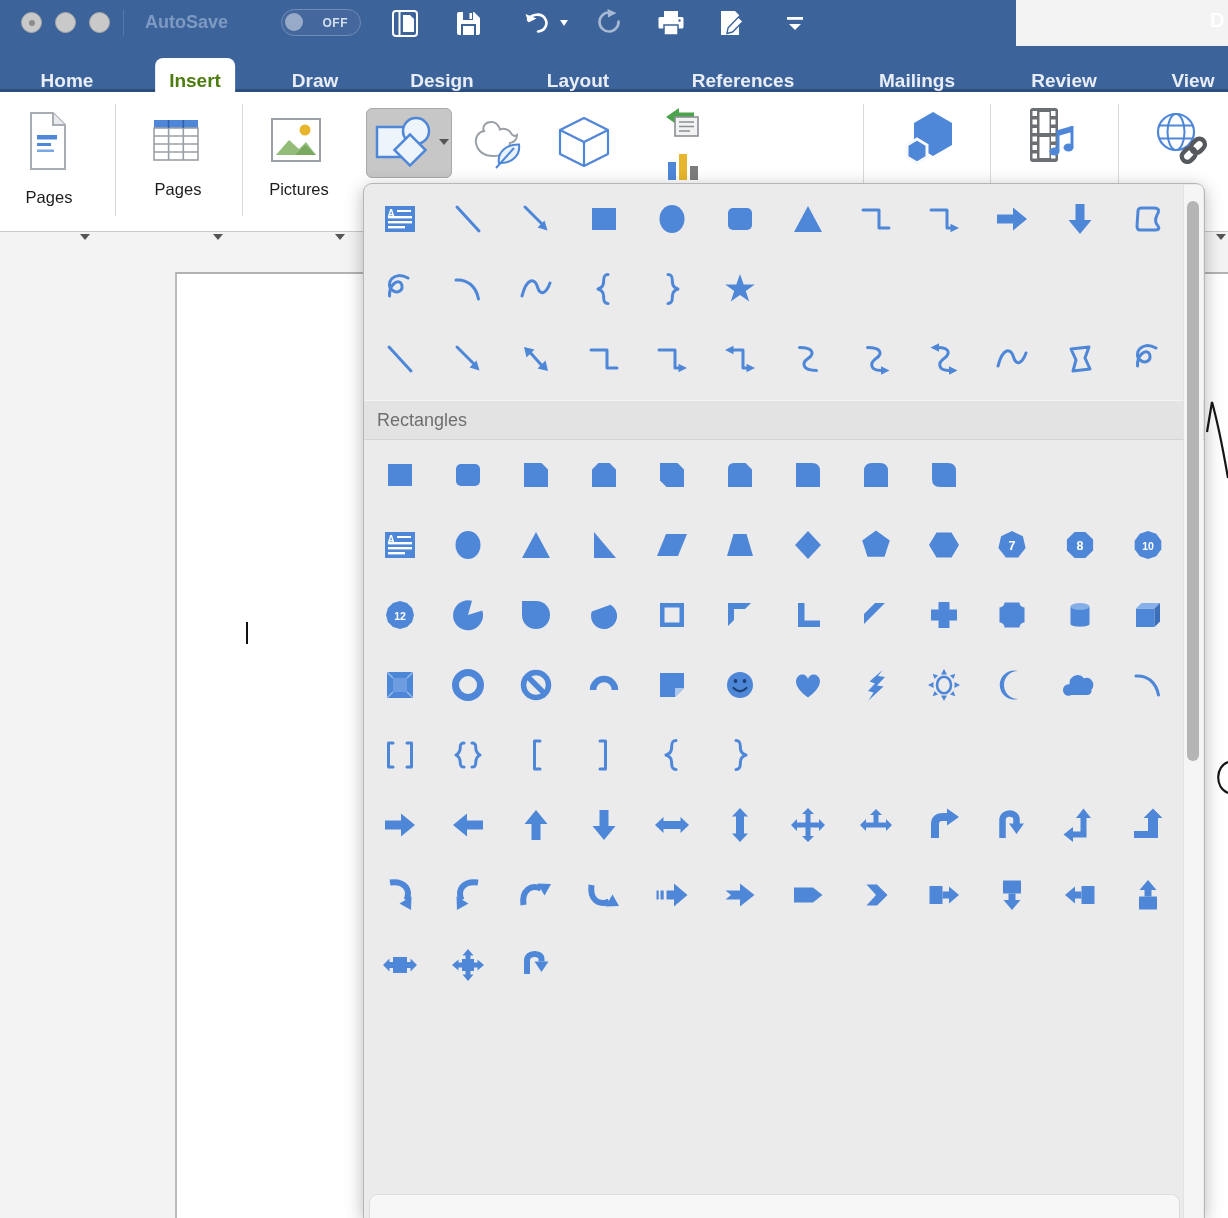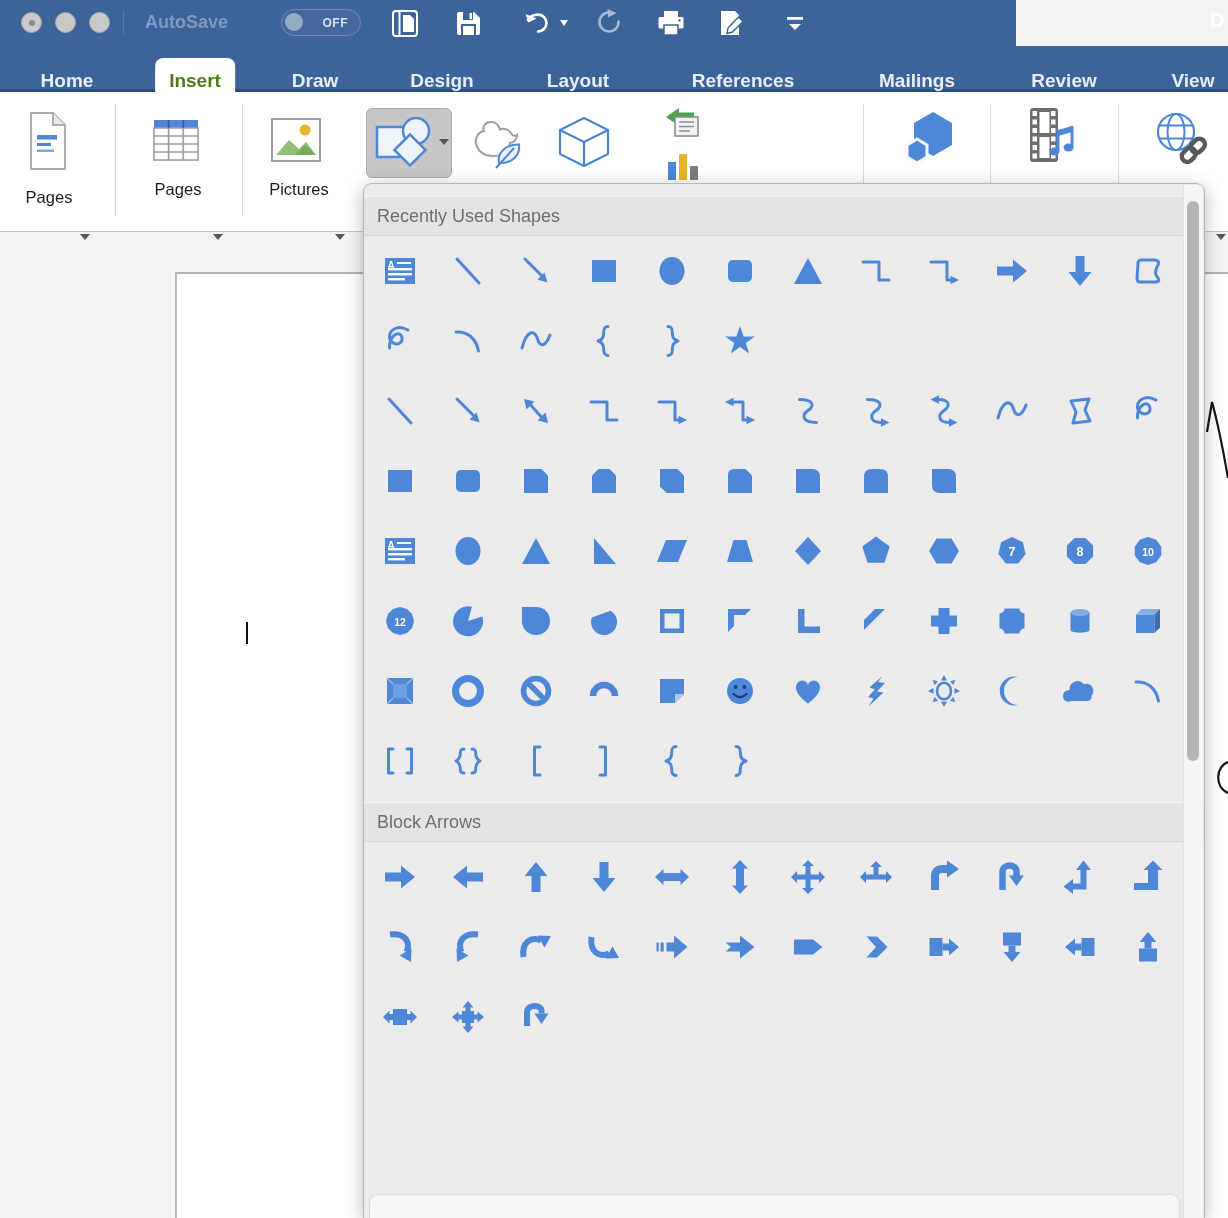--- a/index.html
+++ b/index.html
@@ -286,21 +286,20 @@
     <div id="page"></div>
   </div>
   <div id="text-cursor" style="top:622px"></div>
   <svg id="edge-curves" width="24" height="1218" viewBox="0 0 24 1218">
     <path d="M3 432 L8 402 C13 420 20 455 24 478" fill="none" stroke="#151515" stroke-width="2.2"></path>
     <path d="M24 762 C12 766 10 787 24 793" fill="none" stroke="#151515" stroke-width="2.2"></path>
   </svg>
 
   <div id="shapes-panel">
     <div id="shape-sections">
-        <div class="sec-header first">Recently Used Shapes</div>
         <div class="shape-row">
           <div class="shape-cell">
             <svg viewBox="0 0 40 40" width="40" height="40" font-family="Liberation Sans, DejaVu Sans, sans-serif">
               <rect x="5" y="7" width="30" height="26" fill="#4e87d8"></rect>
               <text x="7.5" y="17.5" font-size="10" font-weight="bold" fill="#fff">A</text>
               <rect x="17" y="11" width="14" height="2" fill="#fff"></rect>
               <rect x="8" y="17" width="24" height="2.4" fill="#fff"></rect>
               <rect x="8" y="22" width="24" height="2.4" fill="#fff"></rect>
               <rect x="8" y="27" width="17" height="2.4" fill="#fff"></rect>
             </svg>
@@ -459,20 +458,21 @@
             <svg viewBox="0 0 40 40" width="40" height="40" font-family="Liberation Sans, DejaVu Sans, sans-serif">
               <path d="M11 10 L29 8 L25 19 L30 30 L13 32 L16 21 Z" fill="none" stroke="#4e87d8" stroke-width="3" stroke-linecap="round" stroke-linejoin="round"></path>
             </svg>
           </div>
           <div class="shape-cell">
             <svg viewBox="0 0 40 40" width="40" height="40" font-family="Liberation Sans, DejaVu Sans, sans-serif">
               <path d="M28 9 C13 1 5 15 12 21 C17 25 24 22 21.5 15 C19 9 9 15 9.5 27" fill="none" stroke="#4e87d8" stroke-width="3" stroke-linecap="round" stroke-linejoin="round"></path>
             </svg>
           </div>
         </div>
+        <div class="sec-header">Rectangles</div>
         <div class="shape-row">
           <div class="shape-cell">
             <svg viewBox="0 0 40 40" width="40" height="40" font-family="Liberation Sans, DejaVu Sans, sans-serif">
               <rect x="8" y="9" width="24" height="22" fill="#4e87d8"></rect>
             </svg>
           </div>
           <div class="shape-cell">
             <svg viewBox="0 0 40 40" width="40" height="40" font-family="Liberation Sans, DejaVu Sans, sans-serif">
               <rect x="8" y="9" width="24" height="22" rx="5" fill="#4e87d8"></rect>
             </svg>
@@ -755,21 +755,20 @@
             <svg viewBox="0 0 40 40" width="40" height="40" font-family="Liberation Sans, DejaVu Sans, sans-serif">
               <path d="M24 5.5 C18.5 5.5 20 11 19.5 14 C19 17.5 17.5 19 14 20 C17.5 21 19 22.5 19.5 26 C20 29 18.5 34.5 24 34.5" fill="none" stroke="#4e87d8" stroke-width="3" stroke-linecap="round" stroke-linejoin="round"></path>
             </svg>
           </div>
           <div class="shape-cell">
             <svg viewBox="0 0 40 40" width="40" height="40" font-family="Liberation Sans, DejaVu Sans, sans-serif">
               <path d="M16 5.5 C21.5 5.5 20 11 20.5 14 C21 17.5 22.5 19 26 20 C22.5 21 21 22.5 20.5 26 C20 29 21.5 34.5 16 34.5" fill="none" stroke="#4e87d8" stroke-width="3" stroke-linecap="round" stroke-linejoin="round"></path>
             </svg>
           </div>
         </div>
-        <div class="sec-header">Block Arrows</div>
         <div class="shape-row">
           <div class="shape-cell">
             <svg viewBox="0 0 40 40" width="40" height="40" font-family="Liberation Sans, DejaVu Sans, sans-serif">
               <path d="M5 15.5 H21 V8.5 L35 20 L21 31.5 V24.5 H5 Z" fill="#4e87d8"></path>
             </svg>
           </div>
           <div class="shape-cell">
             <svg viewBox="0 0 40 40" width="40" height="40" font-family="Liberation Sans, DejaVu Sans, sans-serif">
               <path d="M35 15.5 H19 V8.5 L5 20 L19 31.5 V24.5 H35 Z" fill="#4e87d8"></path>
             </svg>

